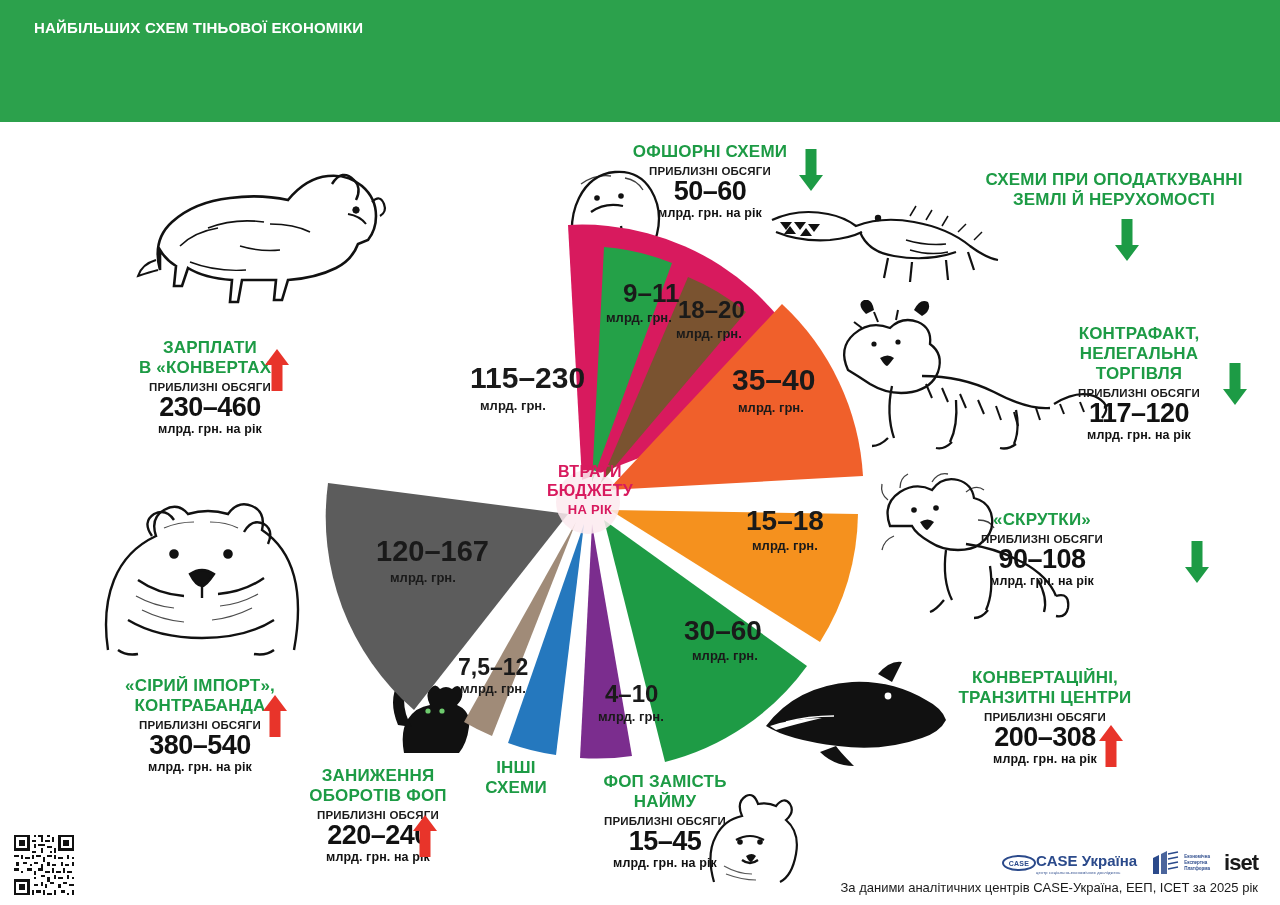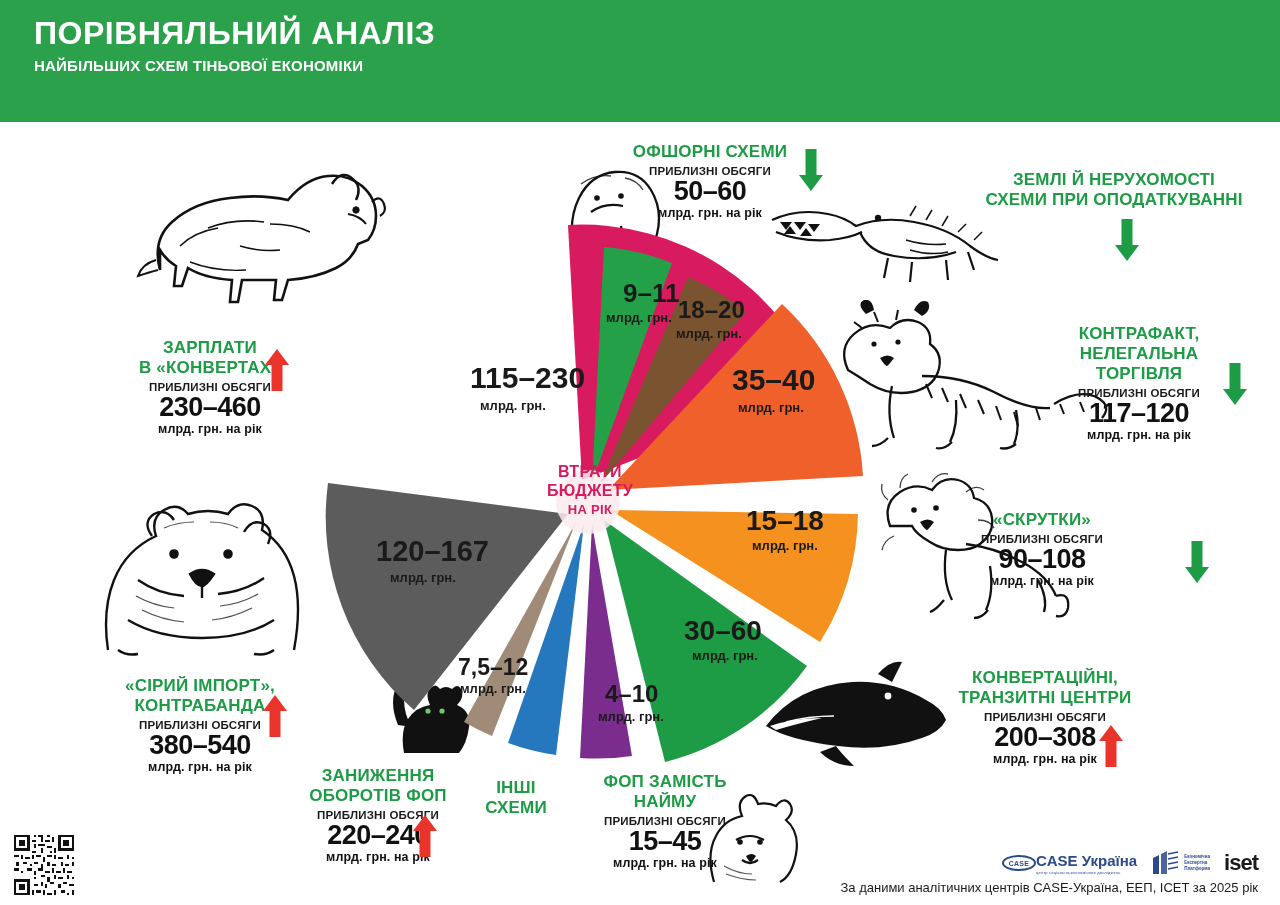--- a/index.html
+++ b/index.html
@@ -89,21 +89,20 @@
   .logo-iset { font-size: 22px; font-weight: bold; color: #1a1a1a; letter-spacing: -1px; }
   .source {
     position: absolute; right: 22px; top: 880px;
     font-size: 13px; color: #1a1a1a;
   }
 </style>
 </head>
 <body>
 
 <div class="header">
-  <h1>ПОРІВНЯЛЬНИЙ АНАЛІЗ</h1>
   <div class="sub2">НАЙБІЛЬШИХ СХЕМ ТІНЬОВОЇ ЕКОНОМІКИ</div>
 </div>
 
 <div class="animal" style="left:120px;top:150px;">
 <svg width="290" height="180" viewBox="0 0 290 180">
  <g fill="#111" stroke="#111">
   <path d="M40 120 q-8 -30 12 -48 q22 -20 58 -24 q30 -4 58 2 q18 -22 40 -24 q20 -2 34 10 q14 12 14 30 q0 14 -8 24 l-10 4 q-6 16 -22 24 q-20 10 -48 12 l-6 20 l-8 0 l2 -20 l-34 0 l-4 22 l-8 0 l2 -22 q-28 -2 -44 -12 l-6 18 l-8 0 l2 -20 q-10 -6 -16 -16z" fill="none" stroke-width="2.6"></path>
   <path d="M212 34 q10 -16 22 -4 q8 8 2 20" fill="none" stroke-width="2.4"></path>
   <path d="M252 52 q8 -8 12 2 q3 8 -4 12" fill="none" stroke-width="2.2"></path>
   <path d="M228 64 q12 2 18 10" fill="none" stroke-width="2"></path>
@@ -405,21 +404,21 @@
     <div>ОБОРОТІВ ФОП</div>
   </div>
   <div class="approx">ПРИБЛИЗНІ ОБСЯГИ</div>
   <div class="value">220–240</div>
   <div class="unit">млрд. грн. на рік</div>
 </div>
 <svg class="arrow" style="left:412px;top:814px;" viewBox="0 0 26 44">
   <path d="M13 1 L25 17 L18.5 17 L18.5 43 L7.5 43 L7.5 17 L1 17 Z" fill="#E8342A"></path>
 </svg>
 
-<div class="ann center-al" style="left:448px;top:778px;width:136px;">
+<div class="ann center-al" style="left:448px;top:758px;width:136px;">
   <div class="title">
     <div>ІНШІ</div>
     <div>СХЕМИ</div>
   </div>
 </div>
 
 <div class="ann center-al" style="left:570px;top:772px;width:190px;">
   <div class="title">
     <div>ФОП ЗАМІСТЬ</div>
     <div>НАЙМУ</div>
@@ -463,22 +462,22 @@
   <div class="approx">ПРИБЛИЗНІ ОБСЯГИ</div>
   <div class="value">117–120</div>
   <div class="unit">млрд. грн. на рік</div>
 </div>
 <svg class="arrow" style="left:1222px;top:362px;" viewBox="0 0 26 44">
   <path d="M13 43 L25 27 L18.5 27 L18.5 1 L7.5 1 L7.5 27 L1 27 Z" fill="#1D9B45"></path>
 </svg>
 
 <div class="ann center-al" style="left:966px;top:170px;width:296px;">
   <div class="title">
+    <div>СХЕМИ ПРИ ОПОДАТКУВАННІ</div>
     <div>ЗЕМЛІ Й НЕРУХОМОСТІ</div>
-    <div>СХЕМИ ПРИ ОПОДАТКУВАННІ</div>
   </div>
 </div>
 <svg class="arrow" style="left:1114px;top:218px;" viewBox="0 0 26 44">
   <path d="M13 43 L25 27 L18.5 27 L18.5 1 L7.5 1 L7.5 27 L1 27 Z" fill="#1D9B45"></path>
 </svg>
 
 <div class="ann center-al" style="left:610px;top:142px;width:200px;">
   <div class="title">
     <div>ОФШОРНІ СХЕМИ</div>
   </div>

